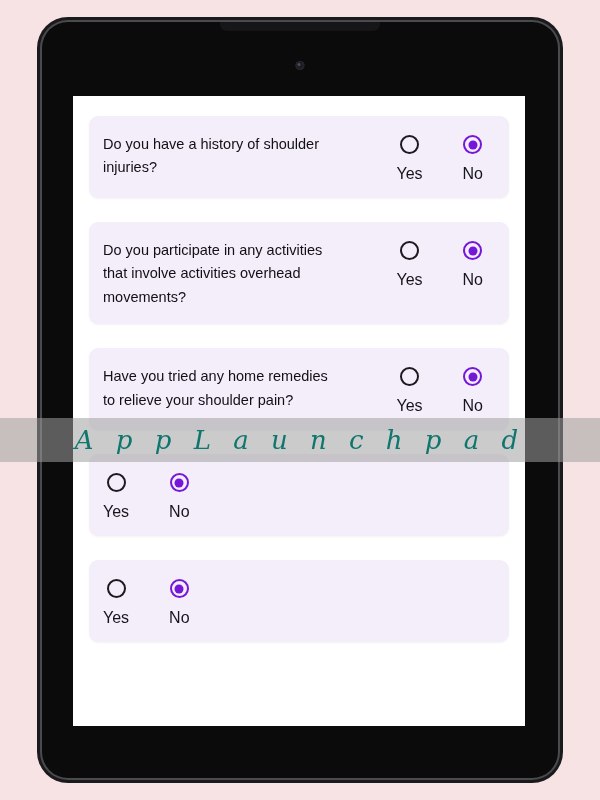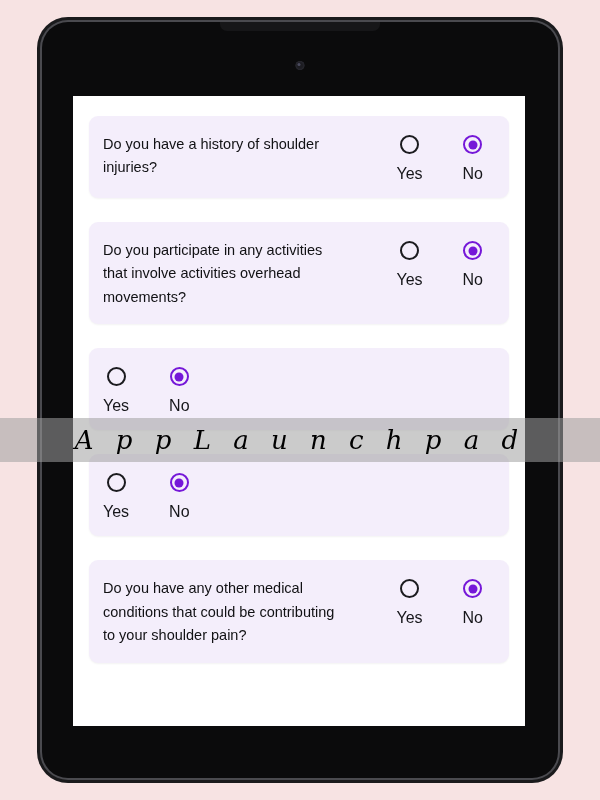--- a/index.html
+++ b/index.html
@@ -145,21 +145,21 @@
     display: flex;
     align-items: center;
     justify-content: center;
     pointer-events: none;
   }
   .watermark-text {
     font-family: "DejaVu Serif", serif;
     font-style: italic;
     font-size: 26px;
     letter-spacing: 7px;
-    color: #000000;
+    color: #0f766e;
     white-space: nowrap;
   }
 </style>
 </head>
 <body>
 
 <div class="tablet-frame">
   <div class="tablet-notch"></div>
   <div class="tablet-camera"></div>
 
@@ -186,45 +186,45 @@
               <div class="radio"></div>
               <div class="option-label">Yes</div>
             </div>
             <div class="option">
               <div class="radio selected"></div>
               <div class="option-label">No</div>
             </div>
           </div>
         </div>
         <div class="question-card">
-          <div class="options">
-            <div class="option">
-              <div class="radio"></div>
-              <div class="option-label">Yes</div>
-            </div>
-            <div class="option">
-              <div class="radio selected"></div>
-              <div class="option-label">No</div>
-            </div>
-          </div>
-        </div>
-        <div class="question-card">
-          <div class="options">
-            <div class="option">
-              <div class="radio"></div>
-              <div class="option-label">Yes</div>
-            </div>
-            <div class="option">
-              <div class="radio selected"></div>
-              <div class="option-label">No</div>
-            </div>
-          </div>
-        </div>
-        <div class="question-card">
-          <div class="question-text">Do you have any other medical conditions that could be contributing to your shoulder pain?</div>
+          <div class="question-text">Have you tried any home remedies to relieve your shoulder pain?</div>
+          <div class="options">
+            <div class="option">
+              <div class="radio"></div>
+              <div class="option-label">Yes</div>
+            </div>
+            <div class="option">
+              <div class="radio selected"></div>
+              <div class="option-label">No</div>
+            </div>
+          </div>
+        </div>
+        <div class="question-card">
+          <div class="options">
+            <div class="option">
+              <div class="radio"></div>
+              <div class="option-label">Yes</div>
+            </div>
+            <div class="option">
+              <div class="radio selected"></div>
+              <div class="option-label">No</div>
+            </div>
+          </div>
+        </div>
+        <div class="question-card">
           <div class="options">
             <div class="option">
               <div class="radio"></div>
               <div class="option-label">Yes</div>
             </div>
             <div class="option">
               <div class="radio selected"></div>
               <div class="option-label">No</div>
             </div>
           </div>

